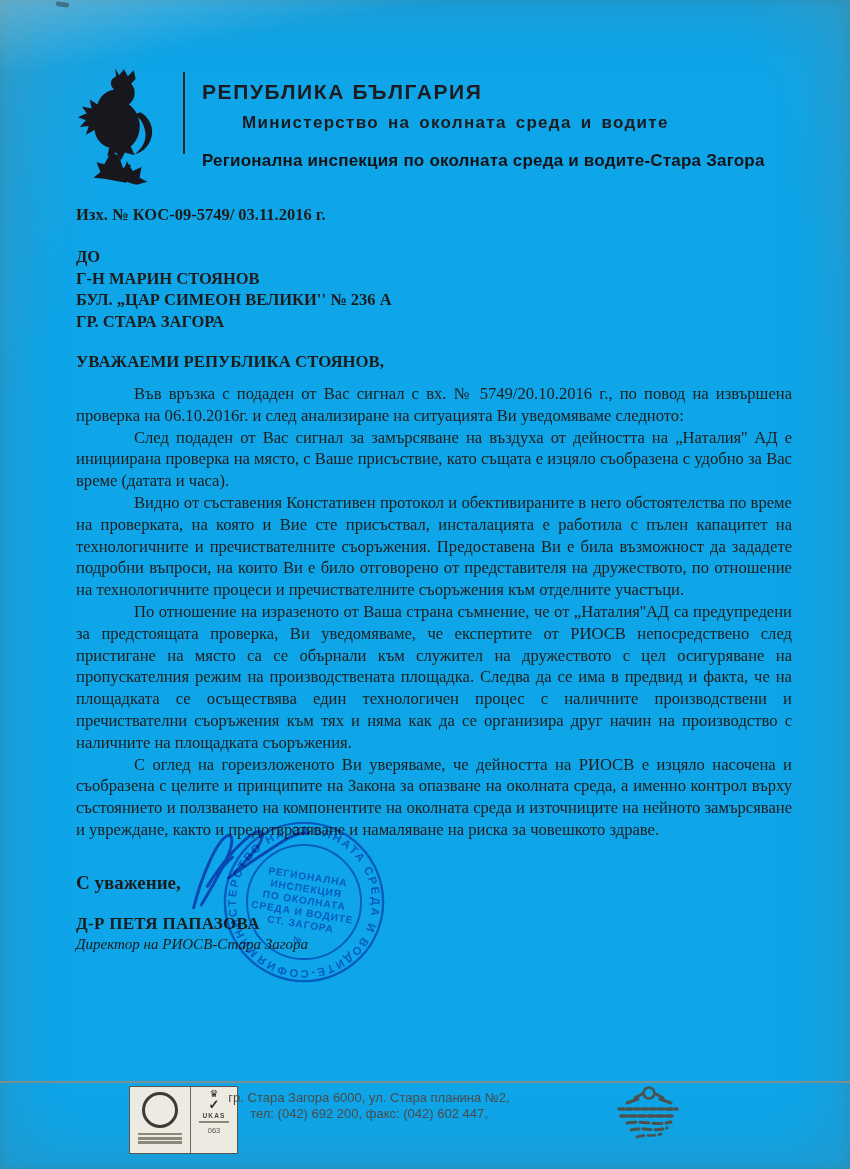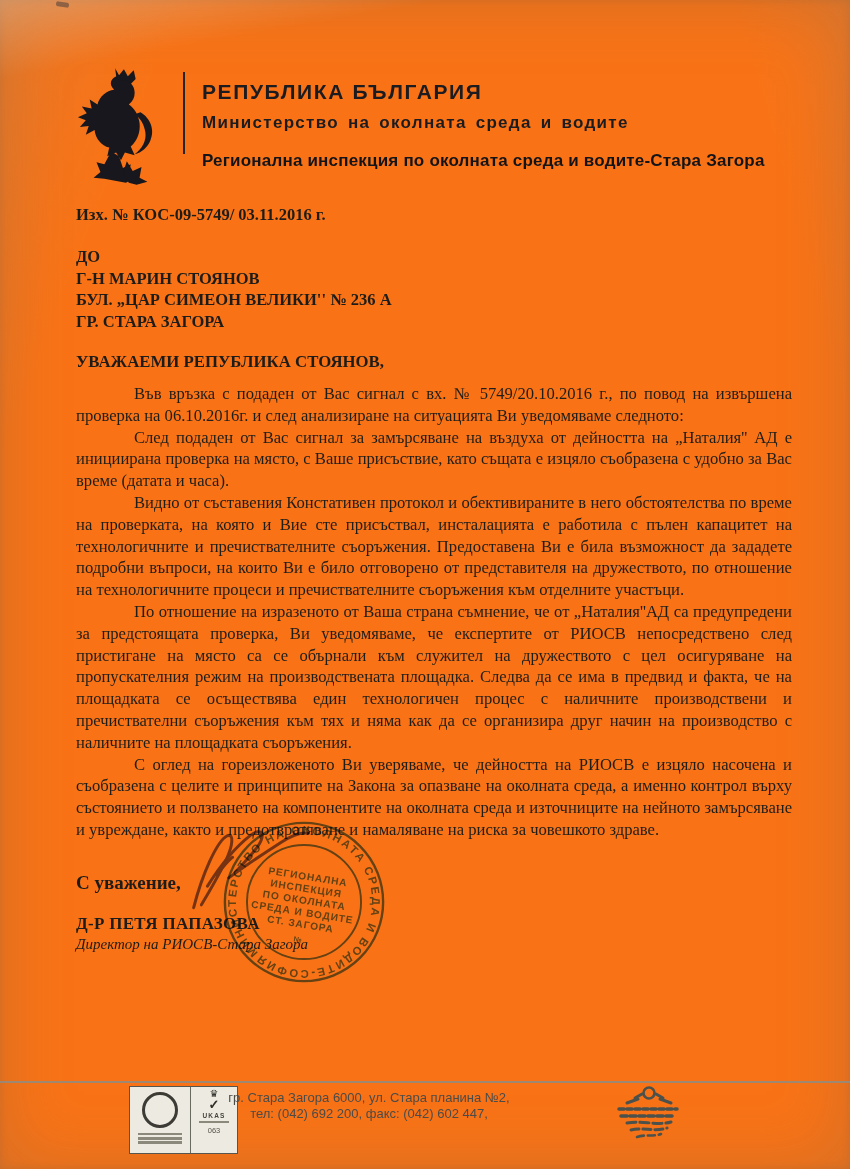--- a/index.html
+++ b/index.html
@@ -1,38 +1,38 @@
 <!DOCTYPE html>
 <html><head>
 <meta charset="utf-8">
 <style>
   html,body{margin:0;padding:0;background:#dedbd0;}
   .page{
     position:relative;width:850px;height:1169px;overflow:hidden;
-    background:#f97316;
+    background:#0ea5e9;
     font-family:"Liberation Serif", serif;color:#1d1c1a;
     box-shadow:inset 0 0 70px rgba(110,105,90,.28), inset 0 0 8px rgba(90,85,70,.18);
   }
   
   .page::before{
     content:"";position:absolute;inset:0;pointer-events:none;
     background:
       linear-gradient(112deg, rgba(150,145,128,.16) 0%, rgba(150,145,128,0) 14%),
       linear-gradient(255deg, rgba(150,145,128,.10) 0%, rgba(150,145,128,0) 10%),
       linear-gradient(170deg, rgba(255,255,252,.25) 0%, rgba(255,255,252,0) 6%);
   }
   .speck{position:absolute;background:rgba(45,45,50,.45);border-radius:2px;}
 
   
   .header{position:absolute;top:66px;left:76px;display:flex;font-family:"Liberation Sans",sans-serif;}
   .lion{width:88px;height:120px;flex:0 0 auto;}
   .hdr-divider{width:2px;height:82px;background:#24242a;margin:6px 0 0 19px;}
   .hdr-text{margin-left:17px;padding-top:14px;}
   .hdr-country{font-size:21px;font-weight:bold;letter-spacing:1.6px;color:#1b1b20;}
-  .hdr-ministry{font-size:17px;font-weight:bold;letter-spacing:1.3px;word-spacing:3px;margin-top:9px;color:#1b1b20;}
+  .hdr-ministry{font-size:17px;font-weight:bold;letter-spacing:1.3px;word-spacing:3px;margin-top:9px;color:#1b1b20;margin-left:40px;}
   .hdr-inspection{font-size:17px;font-weight:bold;letter-spacing:.2px;margin-top:18px;color:#141418;text-align:right;}
 
   
   .refline{position:absolute;top:205px;left:76px;font-size:16.5px;font-weight:bold;}
   .recipient{position:absolute;top:246px;left:76px;font-size:16.5px;font-weight:bold;line-height:21.5px;white-space:pre-line;}
   .salutation{position:absolute;top:352px;left:76px;font-size:16.8px;font-weight:bold;}
   .body-text{position:absolute;top:383px;left:76px;width:716px;}
   .body-text p{
     margin:0;font-size:16.6px;line-height:21.8px;text-align:justify;
     text-indent:58px;color:#1f1e1c;

